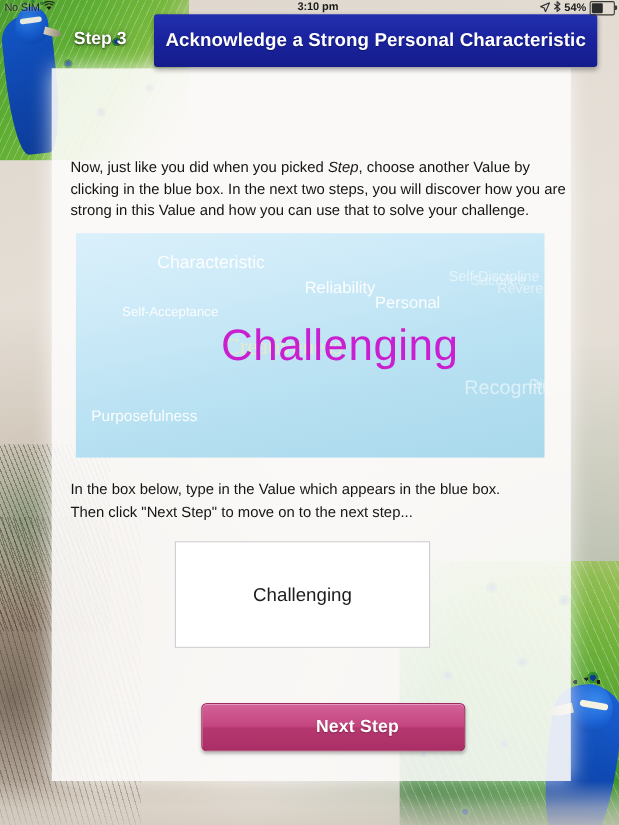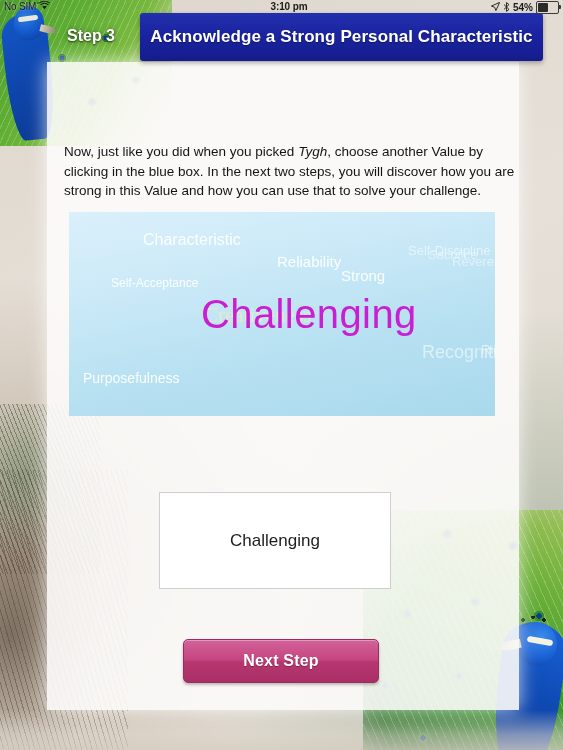--- a/index.html
+++ b/index.html
@@ -252,20 +252,21 @@
   
   .next-btn {
     position:absolute; left:183px; top:639px;
     width:194px; height:42px;
     background: linear-gradient(180deg, #d3629a 0%, #c4457f 48%, #b6376f 52%, #aa2f66 100%);
     border:1px solid #9d2a5c;
     border-radius:5px;
     box-shadow: inset 0 1px 0 rgba(255,255,255,.35), 0 2px 3px rgba(0,0,0,.25);
     display:flex; align-items:center; justify-content:center;
     cursor:pointer;
+    padding-left:44px;
   }
   .next-btn span {
     color:#ffffff; font-size:16px; font-weight:bold; letter-spacing:.2px;
     text-shadow: 0 1px 1px rgba(0,0,0,.3);
   }
 
   
   .bottom-strip {
     position:absolute; left:0; bottom:0; width:563px; height:40px;
     background: linear-gradient(180deg, rgba(225,219,210,.0) 0%, rgba(222,215,205,.55) 60%, rgba(214,206,195,.8) 100%);
@@ -329,38 +330,42 @@
         </span>
     </div>
   </div>
 
   <div class="header-bar">
     <div class="header-title">Acknowledge a Strong Personal Characteristic</div>
   </div>
   <div class="step-label">Step 3</div>
 
   <div class="intro">
-    <span>Now, just like you did when you picked </span><em>Tygh</em><span>, choose another Value by clicking in the blue box. In the next two steps, you will discover how you are strong in this Value and how you can use that to solve your challenge.</span>
+    <span>Now, just like you did when you picked </span><em>Step</em><span>, choose another Value by clicking in the blue box. In the next two steps, you will discover how you are strong in this Value and how you can use that to solve your challenge.</span>
   </div>
 
   <div class="wordcloud" id="wordcloud">
       <div class="wc-word" style="left: 74px; top: 19px; font-size: 16px; color: rgba(255, 255, 255, 0.92);">Characteristic</div>
       <div class="wc-word" style="left: 208px; top: 41px; font-size: 15px; color: rgba(255, 255, 255, 0.92);">Reliability</div>
-      <div class="wc-word" style="left: 272px; top: 55px; font-size: 15px; color: rgba(255, 255, 255, 0.9);">Strong</div>
+      <div class="wc-word" style="left: 272px; top: 55px; font-size: 15px; color: rgba(255, 255, 255, 0.9);">Personal</div>
       <div class="wc-word" style="left: 14px; top: 64px; font-size: 12px; color: rgba(255, 255, 255, 0.92); margin-left: 28px;">Self-Acceptance</div>
       <div class="wc-word" style="left: 339px; top: 31px; font-size: 13px; color: rgba(255, 255, 255, 0.55);">Self-Discipline</div>
       <div class="wc-word" style="left: 359px; top: 35px; font-size: 13px; color: rgba(255, 255, 255, 0.45); font-style: italic;">Sacrifice</div>
       <div class="wc-word" style="left: 383px; top: 42px; font-size: 13px; color: rgba(255, 255, 255, 0.48);">Reverence</div>
       <div class="wc-word" style="left: 353px; top: 130px; font-size: 18px; color: rgba(255, 255, 255, 0.55);">Recognition</div>
       <div class="wc-word" style="left: 412px; top: 130px; font-size: 13px; color: rgba(255, 255, 255, 0.5);">Righteousness</div>
       <div class="wc-word" style="left: 14px; top: 158px; font-size: 14px; color: rgba(255, 255, 255, 0.92);">Purposefulness</div>
       <div class="wc-word wc-ghost" style="left: 135px; top: 91px; font-size: 21px;">Creativeness</div>
       <div class="wc-word wc-main" style="left: 132px; top: 80px; color: rgb(201, 31, 208);">Challenging</div>
     </div>
 
+  <div class="instructions">
+    <div>In the box below, type in the Value which appears in the blue box.</div>
+    <div>Then click "Next Step" to move on to the next step...</div>
+  </div>
 
   <div class="answer-box">
     <span class="answer-text">Challenging</span>
   </div>
 
   <div class="next-btn">
     <span>Next Step</span>
   </div>
 
   <div class="bottom-strip"></div>

